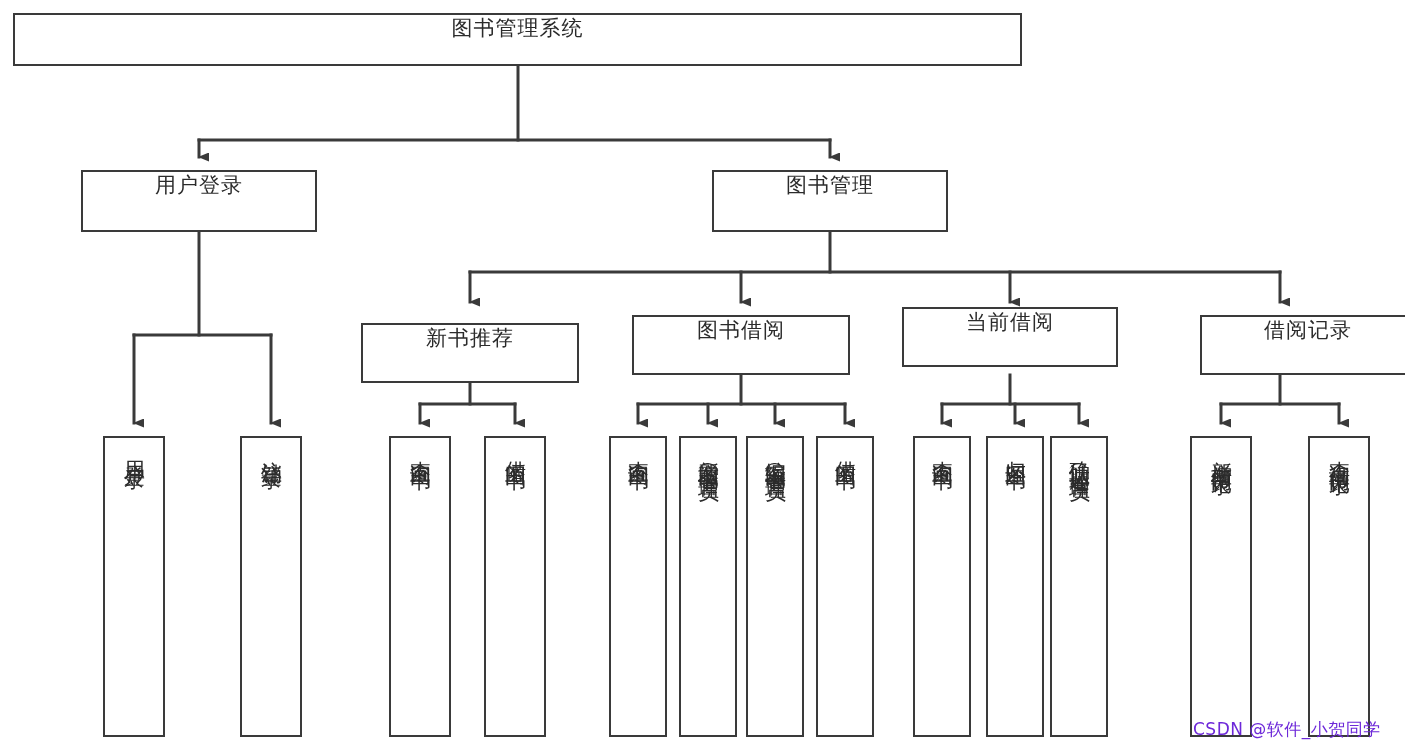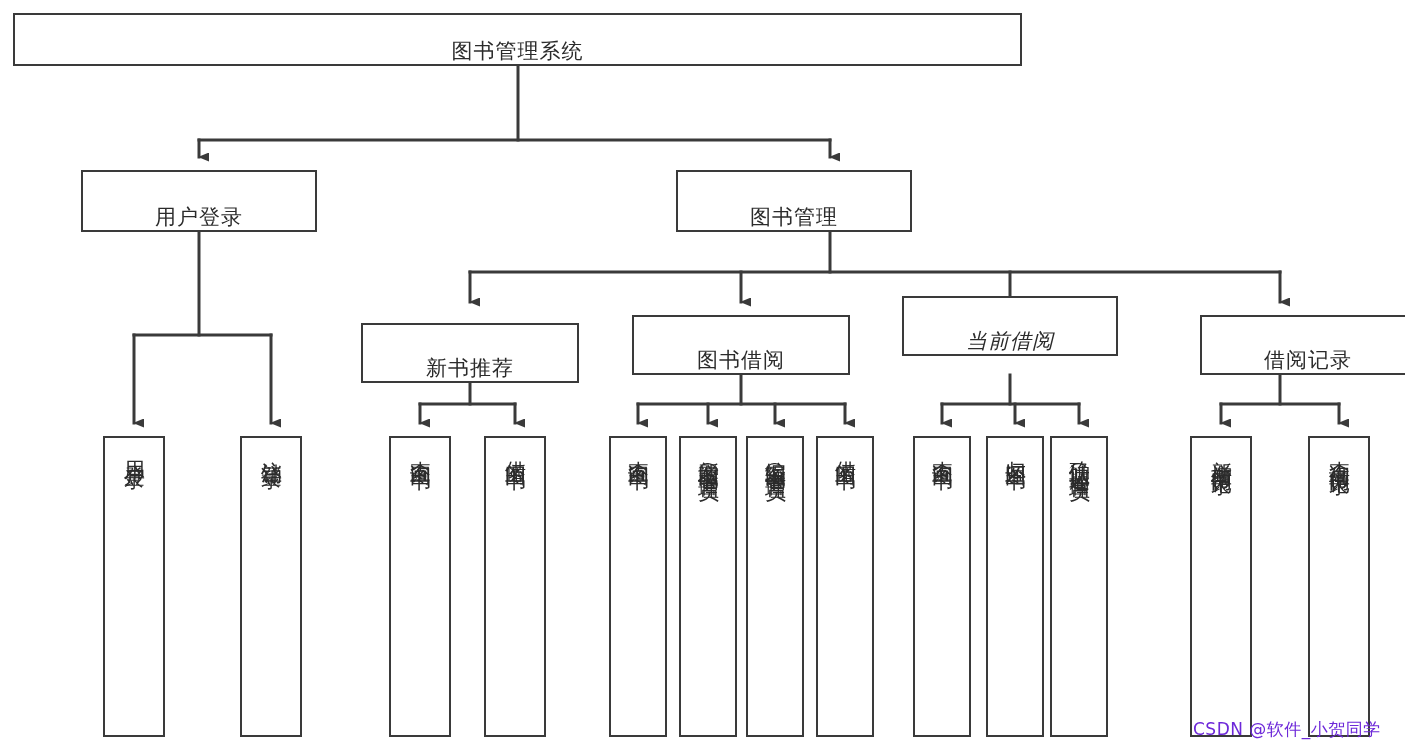--- a/index.html
+++ b/index.html
@@ -22,21 +22,21 @@
     width: 1405px;
     height: 747px;
     pointer-events: none;
   }
   .node {
     position: absolute;
     box-sizing: border-box;
     background: #ffffff;
     border: 2.5px solid #3a3a3a;
     display: flex;
-    align-items: flex-end;
+    align-items: flex-start;
     justify-content: center;
     color: #1a1a1a;
   }
   .node.root {
     border-width: 2.5px;
   }
   .node-label {
     font-size: 21px;
     line-height: 1.25;
     letter-spacing: 1px;
@@ -120,31 +120,31 @@
     </g>
   </svg>
 
   <div class="node root" style="left: 13px; top: 13px; width: 1009px; height: 53px;">
     <span class="node-label">图书管理系统</span>
   </div>
 
   <div class="node" style="left: 81px; top: 170px; width: 236px; height: 62px;">
     <span class="node-label">用户登录</span>
   </div>
-  <div class="node" style="left: 676px; top: 170px; width: 236px; height: 62px;">
+  <div class="node" style="left: 712px; top: 170px; width: 236px; height: 62px;">
     <span class="node-label">图书管理</span>
   </div>
 
   <div class="node" style="left: 361px; top: 315px; width: 218px; height: 60px; margin-top: 8px;">
     <span class="node-label">新书推荐</span>
   </div>
   <div class="node" style="left: 632px; top: 315px; width: 218px; height: 60px;">
     <span class="node-label">图书借阅</span>
   </div>
-  <div class="node" style="left: 902px; top: 296px; width: 216px; height: 60px; font-style: italic;">
+  <div class="node" style="left: 902px; top: 307px; width: 216px; height: 60px;">
     <span class="node-label">当前借阅</span>
   </div>
   <div class="node" style="left: 1200px; top: 315px; width: 216px; height: 60px;">
     <span class="node-label">借阅记录</span>
   </div>
 
   <div class="node vertical" style="left: 103px; top: 436px; width: 62px; height: 301px;">
     <span class="node-label">用户登录</span>
   </div>
   <div class="node vertical" style="left: 240px; top: 436px; width: 62px; height: 301px;">

